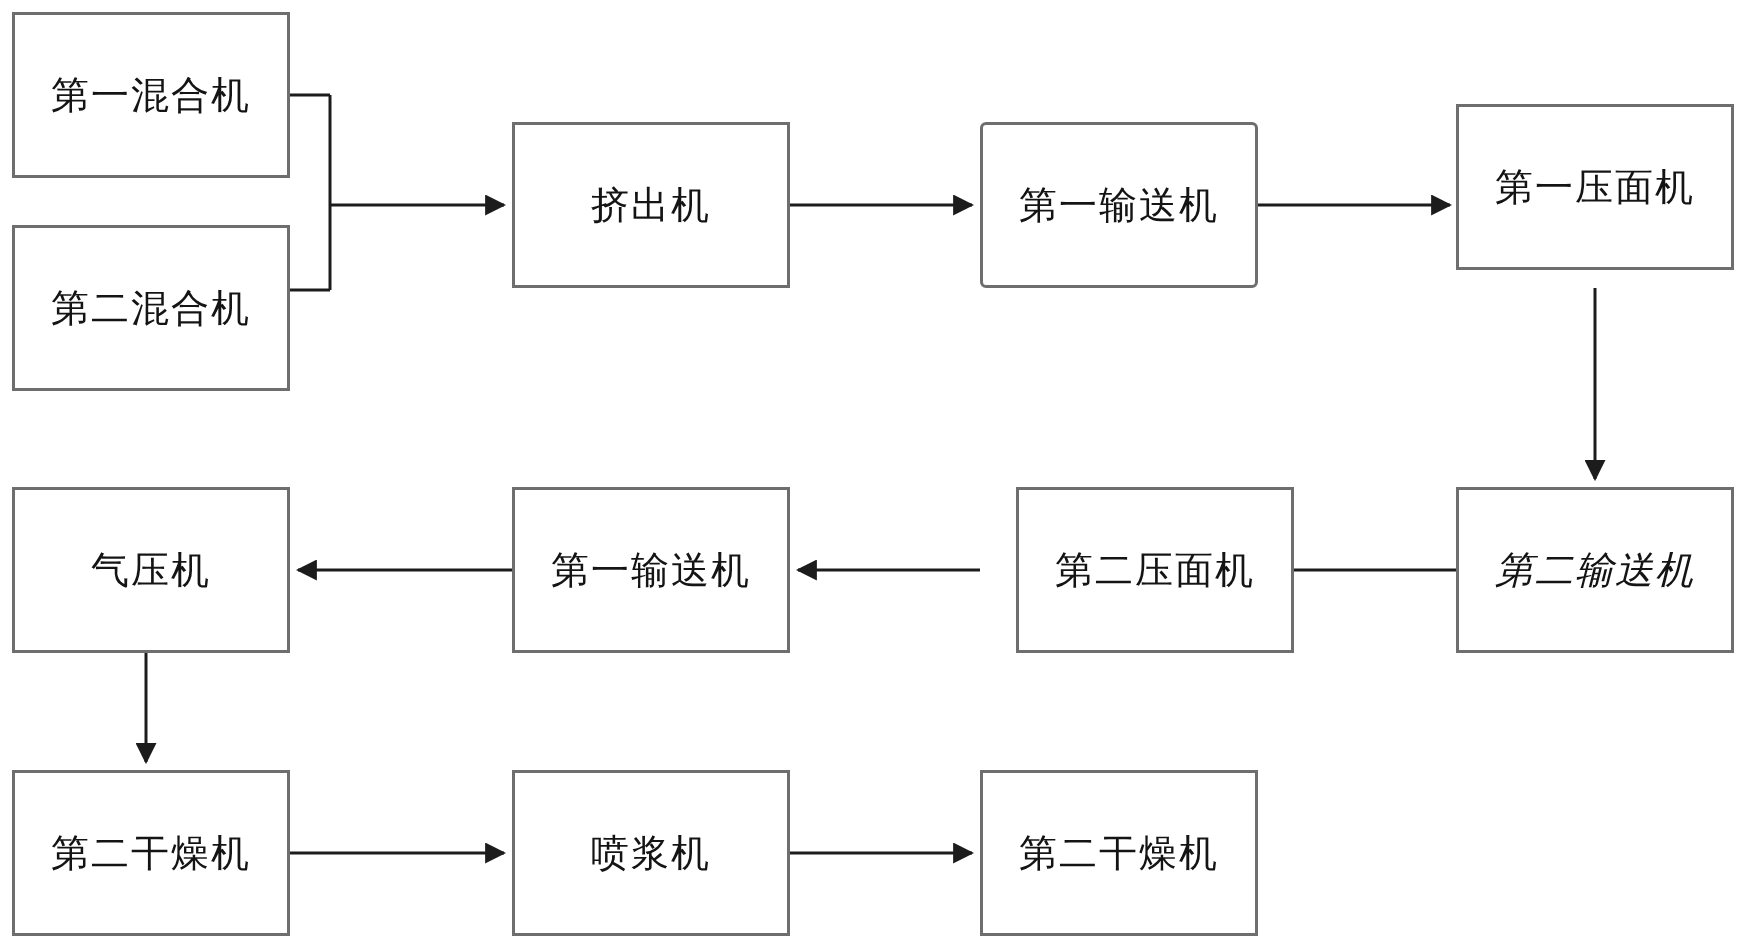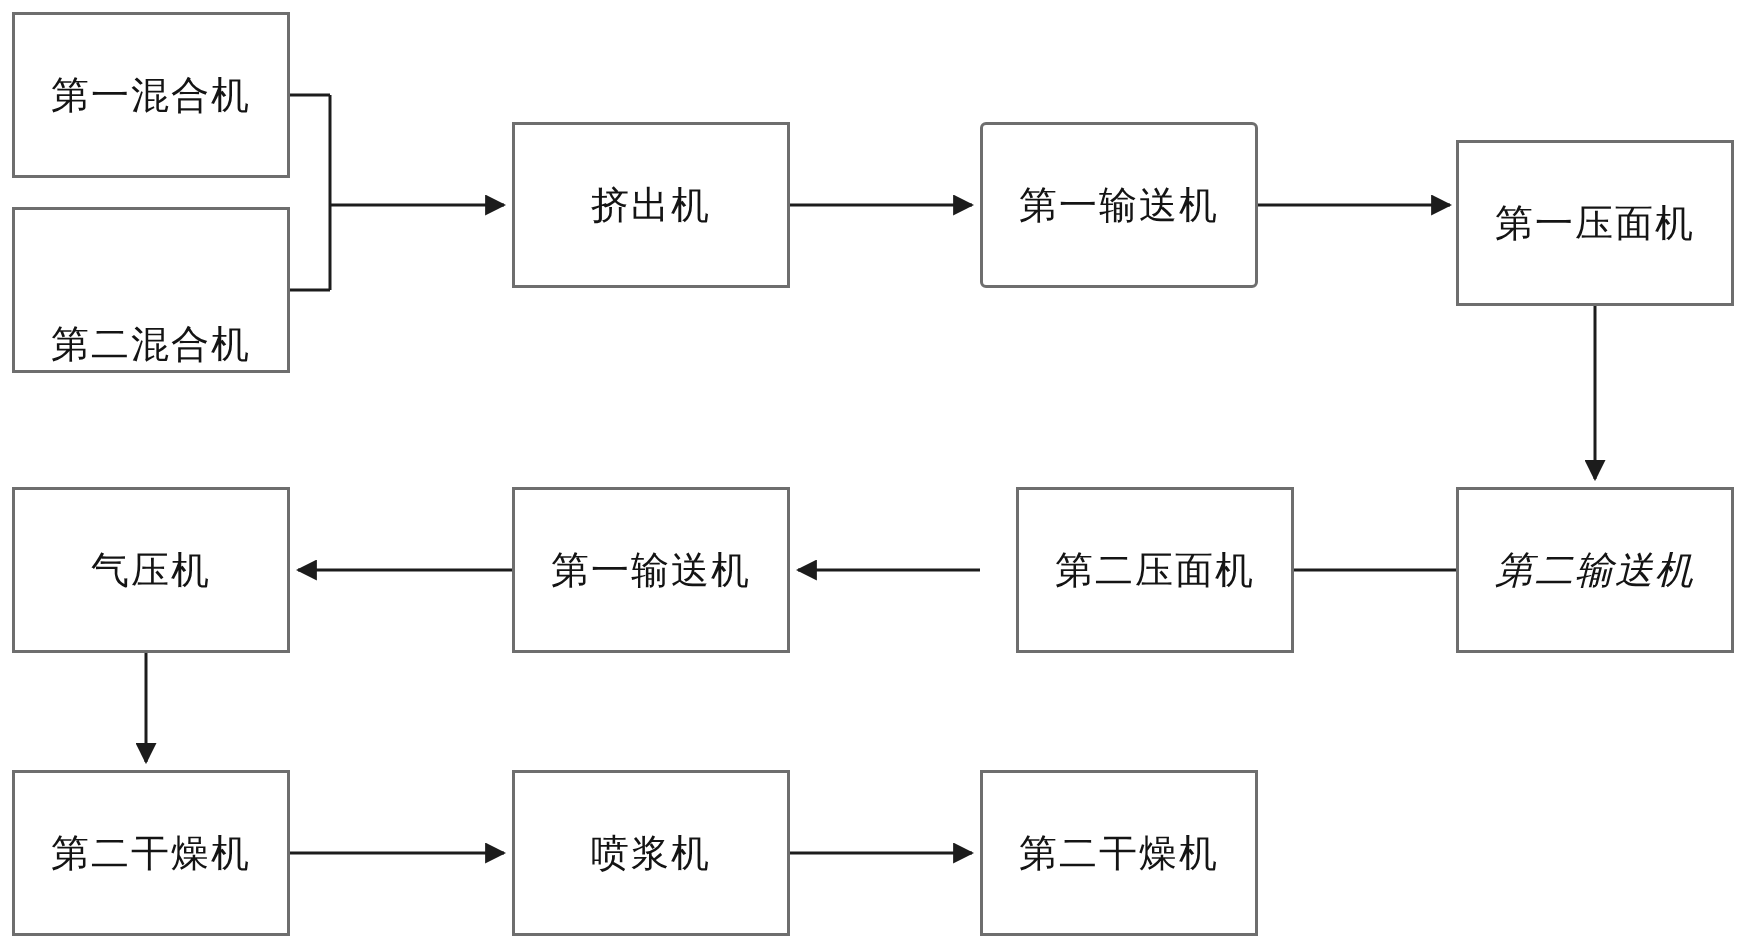--- a/index.html
+++ b/index.html
@@ -76,30 +76,30 @@
     <line x1="146" y1="653" x2="146" y2="762" stroke="#1c1c1c" stroke-width="3" marker-end="url(#arrowhead)"></line>
 
     <line x1="290" y1="853" x2="504" y2="853" stroke="#1c1c1c" stroke-width="3" marker-end="url(#arrowhead)"></line>
 
     <line x1="790" y1="853" x2="972" y2="853" stroke="#1c1c1c" stroke-width="3" marker-end="url(#arrowhead)"></line>
   </svg>
 
   <div class="node" style="left:12px;  top:12px;">
     <span class="label">第一混合机</span>
   </div>
-  <div class="node" style="left:12px;  top:207px;align-items:flex-end;">
+  <div class="node" style="left:12px;  top:225px;">
     <span class="label">第二混合机</span>
   </div>
   <div class="node" style="left:512px; top:122px;">
     <span class="label">挤出机</span>
   </div>
   <div class="node" style="left:980px; top:122px;border-radius:6px;">
     <span class="label">第一输送机</span>
   </div>
-  <div class="node" style="left:1456px;top:140px;">
+  <div class="node" style="left:1456px;top:104px;">
     <span class="label">第一压面机</span>
   </div>
   <div class="node" style="left:1456px;top:487px;font-style:italic;">
     <span class="label">第二输送机</span>
   </div>
   <div class="node" style="left:1016px; top:487px;">
     <span class="label">第二压面机</span>
   </div>
   <div class="node" style="left:512px; top:487px;">
     <span class="label">第一输送机</span>

